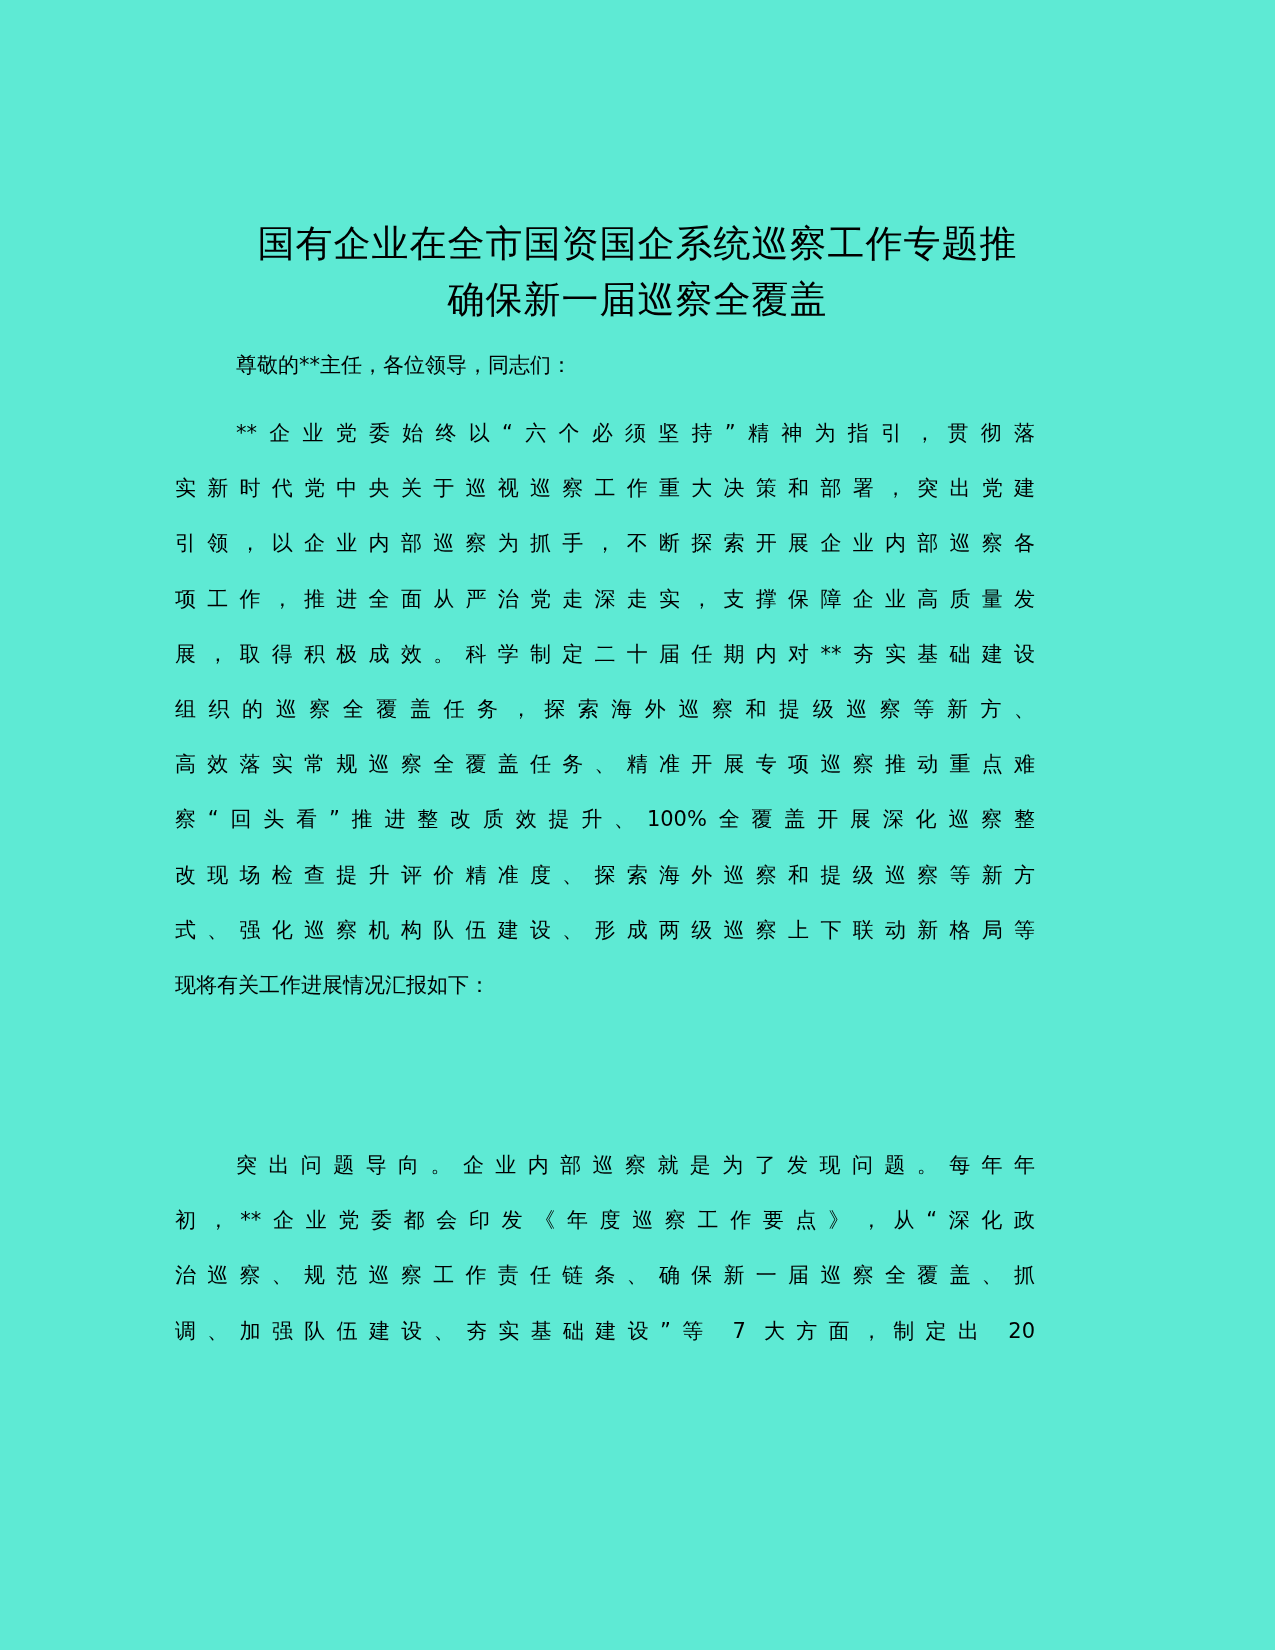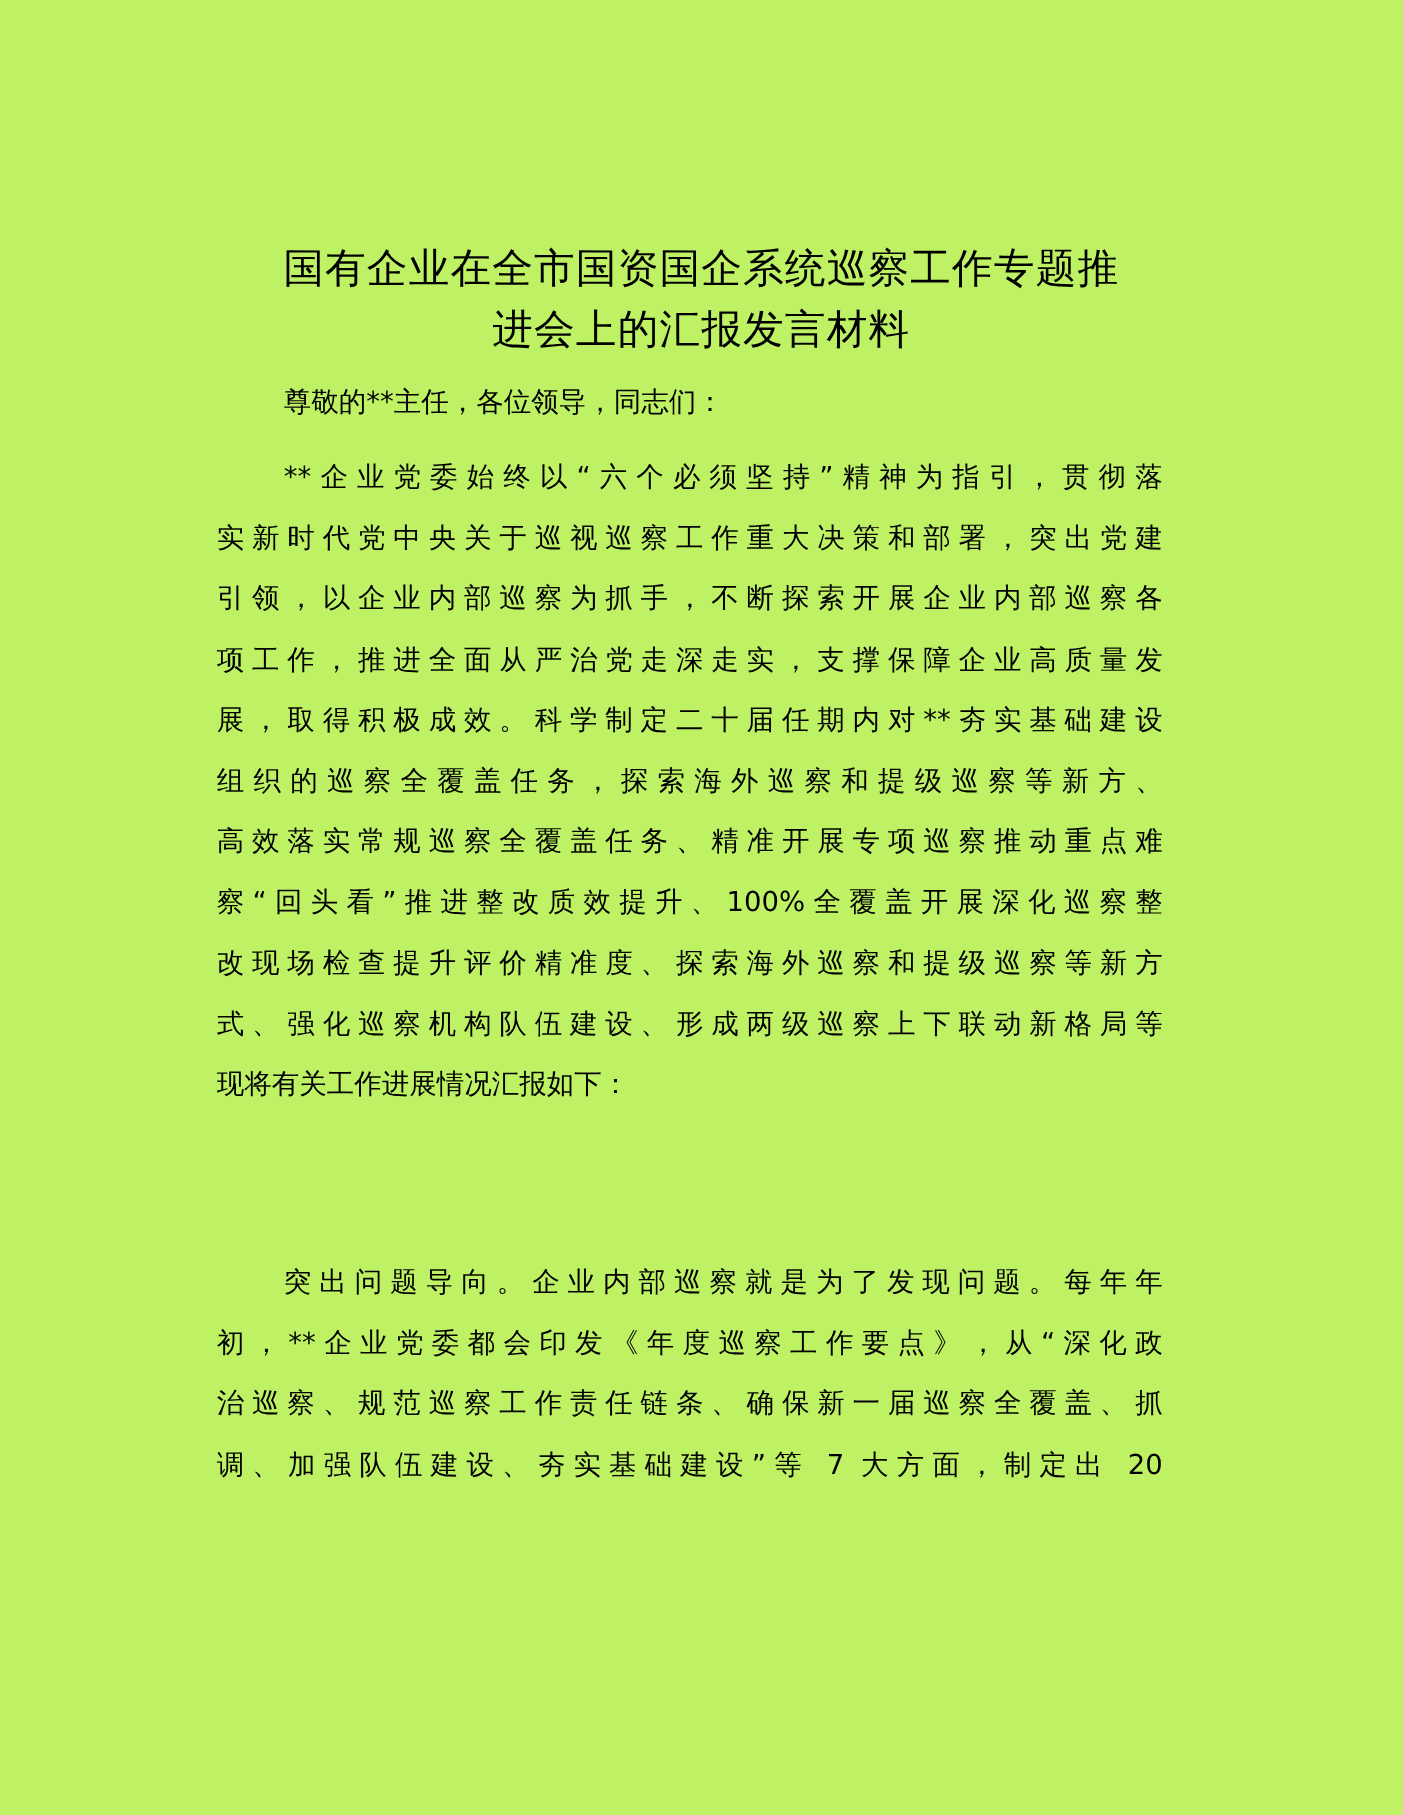--- a/index.html
+++ b/index.html
@@ -14,41 +14,41 @@
       overflow: hidden;
       font-family: "DejaVu Sans", "Liberation Sans", sans-serif;
       color: #000000;
     }
     .page {
       position: absolute;
       left: 0;
       top: 0;
       width: 1275px;
       height: 1650px;
-      background: #bef264;
+      background: #5eead4;
     }
     .title {
       position: absolute;
       left: 150px;
       top: 216px;
       width: 975px;
       text-align: center;
       font-size: 37px;
       line-height: 56px;
       letter-spacing: 1px;
     }
     .title-line {
       display: block;
       white-space: nowrap;
     }
     .body-text {
       position: absolute;
-      left: 197px;
+      left: 175px;
       width: 860px;
-      font-size: 25px;
+      font-size: 21px;
       line-height: 55.2px;
       white-space: nowrap;
     }
     .line {
       display: block;
       height: 55.2px;
       text-align: justify;
       text-align-last: justify;
     }
     .line.last {
@@ -61,21 +61,21 @@
     #para1 { top: 406px; }
     #para2 { top: 1138px; }
   </style>
 </head>
 <body>
 
 <div class="page">
 
   <div class="title">
     <span class="title-line">国有企业在全市国资国企系统巡察工作专题推</span>
-    <span class="title-line">进会上的汇报发言材料</span>
+    <span class="title-line">确保新一届巡察全覆盖</span>
   </div>
 
   <div class="body-text" id="greeting">
     <span class="line indent last">尊敬的**主任，各位领导，同志们：</span>
   </div>
 
   <div class="body-text" id="para1">
     <span class="line indent">**企业党委始终以“六个必须坚持”精神为指引，贯彻落</span>
     <span class="line">实新时代党中央关于巡视巡察工作重大决策和部署，突出党建</span>
     <span class="line">引领，以企业内部巡察为抓手，不断探索开展企业内部巡察各</span>

